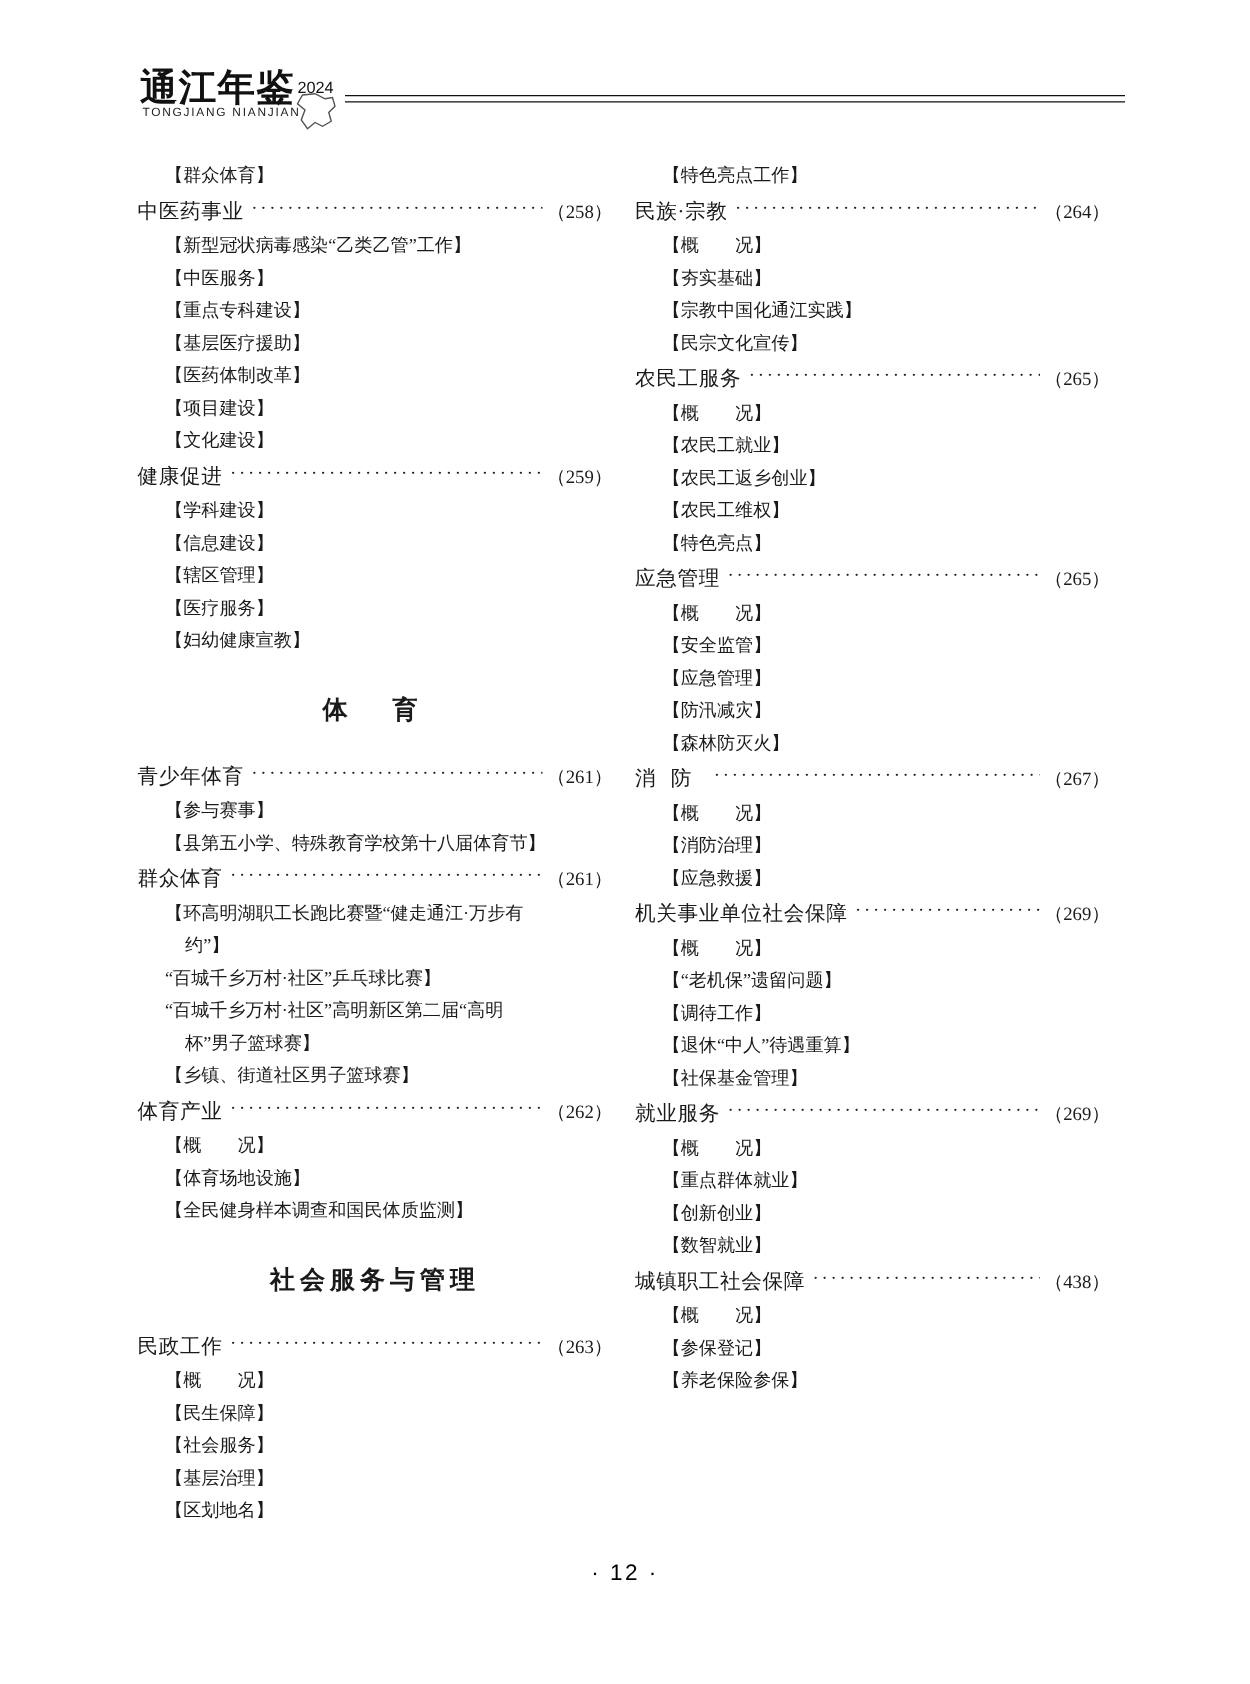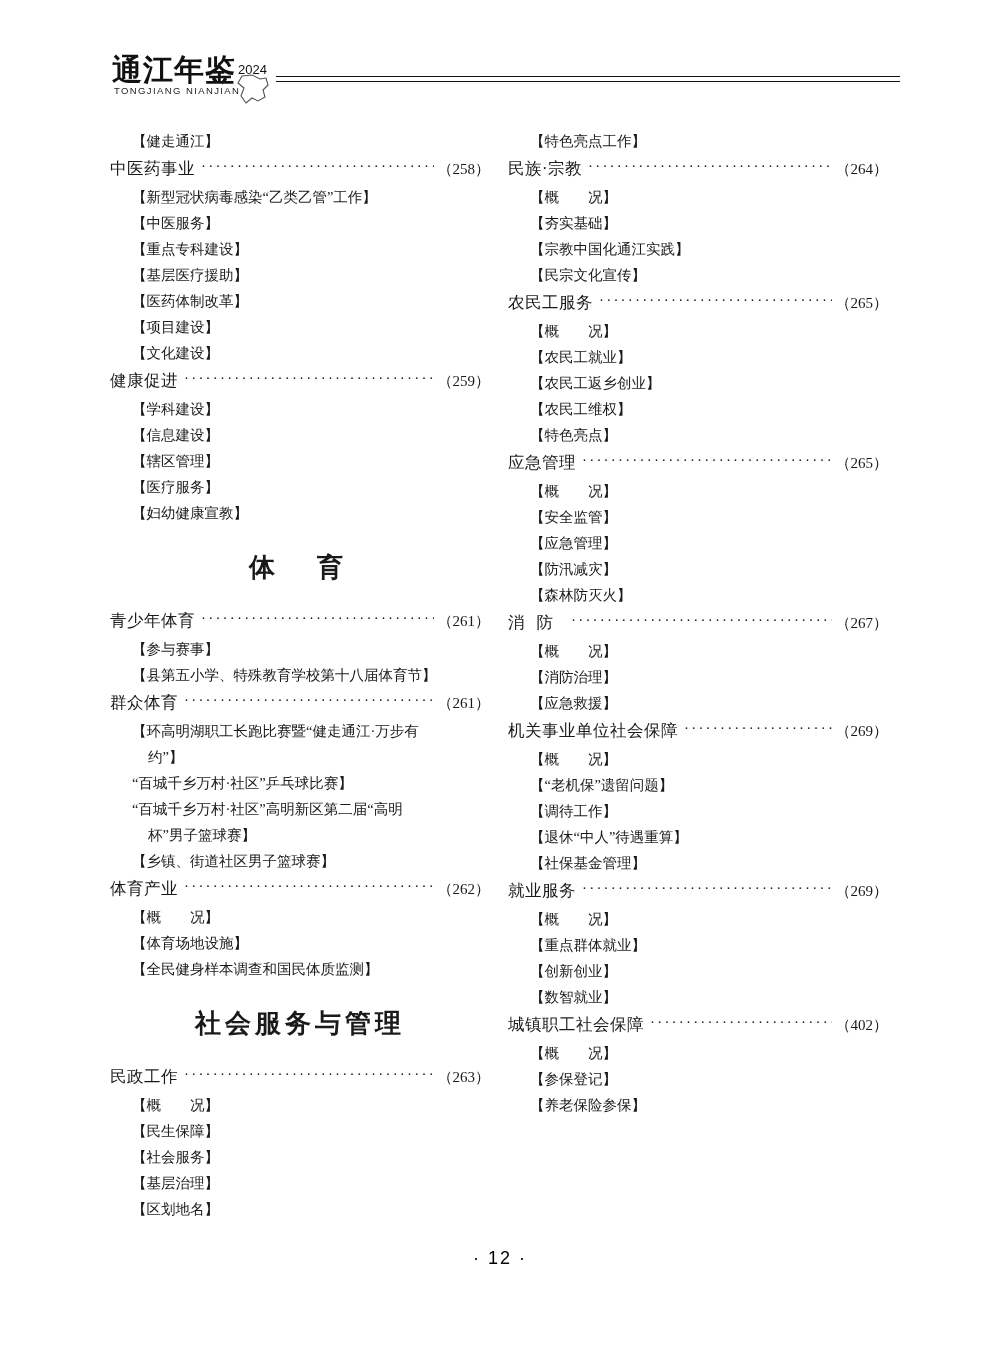--- a/index.html
+++ b/index.html
@@ -146,21 +146,21 @@
     font-family: "Liberation Serif", serif;
     font-size: 15px;
   }
   .lvl1.spaced .t {
     letter-spacing: 12px;
   }
 
   
   .section-head {
     text-align: center;
-    font-size: 26px;
+    font-size: 20px;
     font-weight: bold;
     letter-spacing: 8px;
     margin: 26px 0 22px 0;
     height: 32px;
     line-height: 32px;
   }
   .section-head.wide {
     letter-spacing: 4px;
   }
 
@@ -189,21 +189,21 @@
       <svg class="logo-shape" viewBox="0 0 34 32">
         <path d="M6 2 L16 1 L24 5 L30 4 L32 11 L27 16 L29 23 L22 27 L16 24 L10 29 L5 22 L8 14 L2 9 Z" fill="none" stroke="#333" stroke-width="1.1"></path>
       </svg>
       <div class="logo-pinyin">TONGJIANG NIANJIAN</div>
     </div>
     <div class="rule-top"></div>
     <div class="rule-bottom"></div>
   </div>
 
   <div class="col col-left" id="col-left">
-      <div class="entry sub">【健走通江】</div>
+      <div class="entry sub">【群众体育】</div>
       <div class="lvl1">
         <span class="t">中医药事业</span>
         <span class="dots">····························································</span>
         <span class="pg">（258）</span>
       </div>
       <div class="entry sub">【新型冠状病毒感染“乙类乙管”工作】</div>
       <div class="entry sub">【中医服务】</div>
       <div class="entry sub">【重点专科建设】</div>
       <div class="entry sub">【基层医疗援助】</div>
       <div class="entry sub">【医药体制改革】</div>
@@ -310,21 +310,21 @@
         <span class="dots">····························································</span>
         <span class="pg">（269）</span>
       </div>
       <div class="entry sub">【概　　况】</div>
       <div class="entry sub">【重点群体就业】</div>
       <div class="entry sub">【创新创业】</div>
       <div class="entry sub">【数智就业】</div>
       <div class="lvl1">
         <span class="t">城镇职工社会保障</span>
         <span class="dots">····························································</span>
-        <span class="pg">（402）</span>
+        <span class="pg">（438）</span>
       </div>
       <div class="entry sub">【概　　况】</div>
       <div class="entry sub">【参保登记】</div>
       <div class="entry sub">【养老保险参保】</div>
     </div>
 
   <div class="footer">· 12 ·</div>
 
 </div>
 

